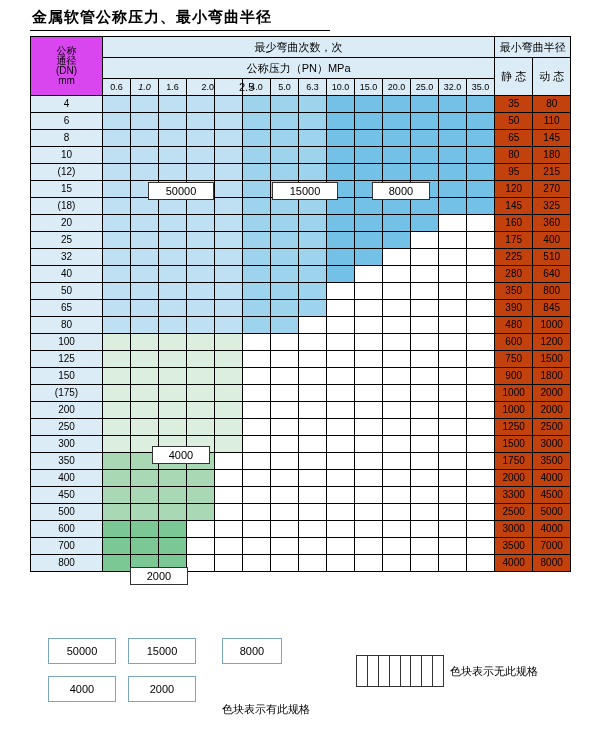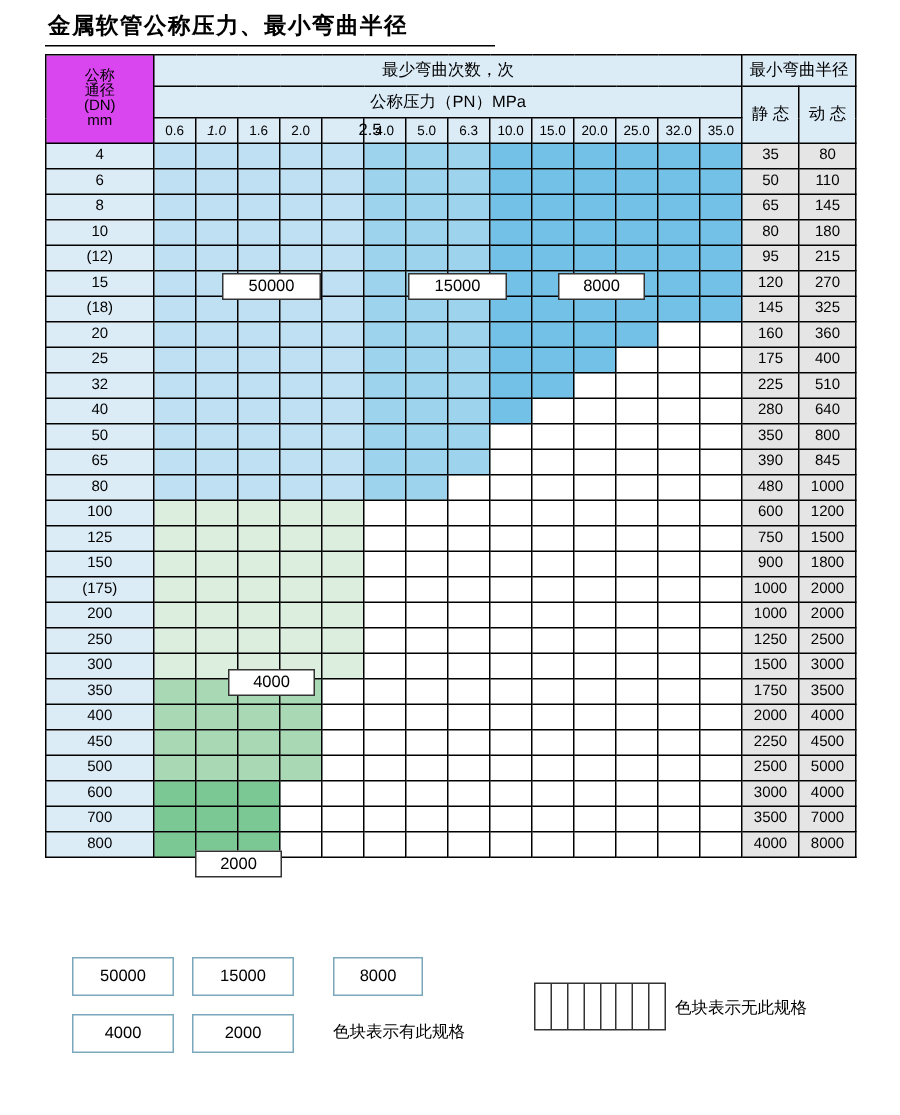--- a/index.html
+++ b/index.html
@@ -35,21 +35,21 @@
     text-align:center;
     vertical-align:middle;
     height:16px;
     font-weight:normal;
     font-size:10px;
     line-height:1;
   }
   .hdr{background:#dcecf7;}
   .hdrLeft{background:#d946ef;font-size:11px;}
   .dnCell{background:#dcecf7;font-size:11px;height:17px;}
-  .rCell{background:#e5e5e5;font-size:11px;}
+  .rCell{background:#c2410c;font-size:11px;}
   .cell{background:#ffffff;}
   .c-blue1{background:#bfe0f2;}
   .c-blue2{background:#9ed3ee;}
   .c-blue3{background:#74c1e8;}
   .c-green1{background:#dcefdf;}
   .c-green2{background:#a8d9b4;}
   .c-green3{background:#7cc894;}
   #overlayLayer{position:absolute;left:0;top:0;width:600px;height:743px;pointer-events:none;}
   .tag{
     position:absolute;
@@ -100,21 +100,21 @@
       </tr>
       <tr>
         <td class="hdr" colspan="14" style="height:20px;font-size:11px">公称压力（PN）MPa</td>
         <td class="hdr" rowspan="2" style="font-size:11px">静 态</td>
         <td class="hdr" rowspan="2" style="font-size:11px">动 态</td>
       </tr>
       <tr id="pnRow">
           <td class="hdr" style="font-size: 9px;">0.6</td>
           <td class="hdr" style="font-size: 9px; font-style: italic;">1.0</td>
           <td class="hdr" style="font-size: 9px;">1.6</td>
-          <td class="hdr" style="font-size: 9px;">2.0</td>
+          <td class="hdr" style="font-size: 9px; text-align: right;">2.0</td>
           <td class="hdr" style="font-size: 11px; padding-left: 24px;">2.5</td>
           <td class="hdr" style="font-size: 9px;">4.0</td>
           <td class="hdr" style="font-size: 9px;">5.0</td>
           <td class="hdr" style="font-size: 9px; margin-top: 24px;">6.3</td>
           <td class="hdr" style="font-size: 9px;">10.0</td>
           <td class="hdr" style="font-size: 9px;">15.0</td>
           <td class="hdr" style="font-size: 9px;">20.0</td>
           <td class="hdr" style="font-size: 9px;">25.0</td>
           <td class="hdr" style="font-size: 9px; margin-top: 31px;">32.0</td>
           <td class="hdr" style="font-size: 9px;">35.0</td>
@@ -567,21 +567,21 @@
           <td class="cell"></td>
           <td class="cell"></td>
           <td class="cell"></td>
           <td class="cell"></td>
           <td class="cell"></td>
           <td class="cell"></td>
           <td class="cell"></td>
           <td class="cell"></td>
           <td class="cell"></td>
           <td class="cell"></td>
-          <td class="rCell">2250</td>
+          <td class="rCell">3300</td>
           <td class="rCell">4500</td>
         </tr>
         <tr>
           <td class="dnCell">500</td>
           <td class="cell c-green2"></td>
           <td class="cell c-green2"></td>
           <td class="cell c-green2"></td>
           <td class="cell c-green2"></td>
           <td class="cell"></td>
           <td class="cell"></td>
@@ -674,21 +674,21 @@
   </div>
   <div class="chipbox" style="left:222px;top:638px;width:58px;height:24px;">
     <div style="position:absolute;left:0;top:0;width:100%;height:100%;display:flex;align-items:center;justify-content:center;font-size:11px;">8000</div>
   </div>
   <div class="chipbox" style="left:48px;top:676px;width:66px;height:24px;">
     <div style="position:absolute;left:0;top:0;width:100%;height:100%;display:flex;align-items:center;justify-content:center;font-size:11px;">4000</div>
   </div>
   <div class="chipbox" style="left:128px;top:676px;width:66px;height:24px;">
     <div style="position:absolute;left:0;top:0;width:100%;height:100%;display:flex;align-items:center;justify-content:center;font-size:11px;">2000</div>
   </div>
-  <div class="legend-label" style="left:222px;top:680px;">色块表示有此规格</div>
+  <div class="legend-label" style="left:222px;top:702px;">色块表示有此规格</div>
 
   <div class="swatchbox" style="left:356px;top:655px;width:86px;height:30px;">
     <div class="inner">
       <i></i>
         <i></i>
         <i></i>
         <i></i>
         <i></i>
         <i></i>
         <i></i>

